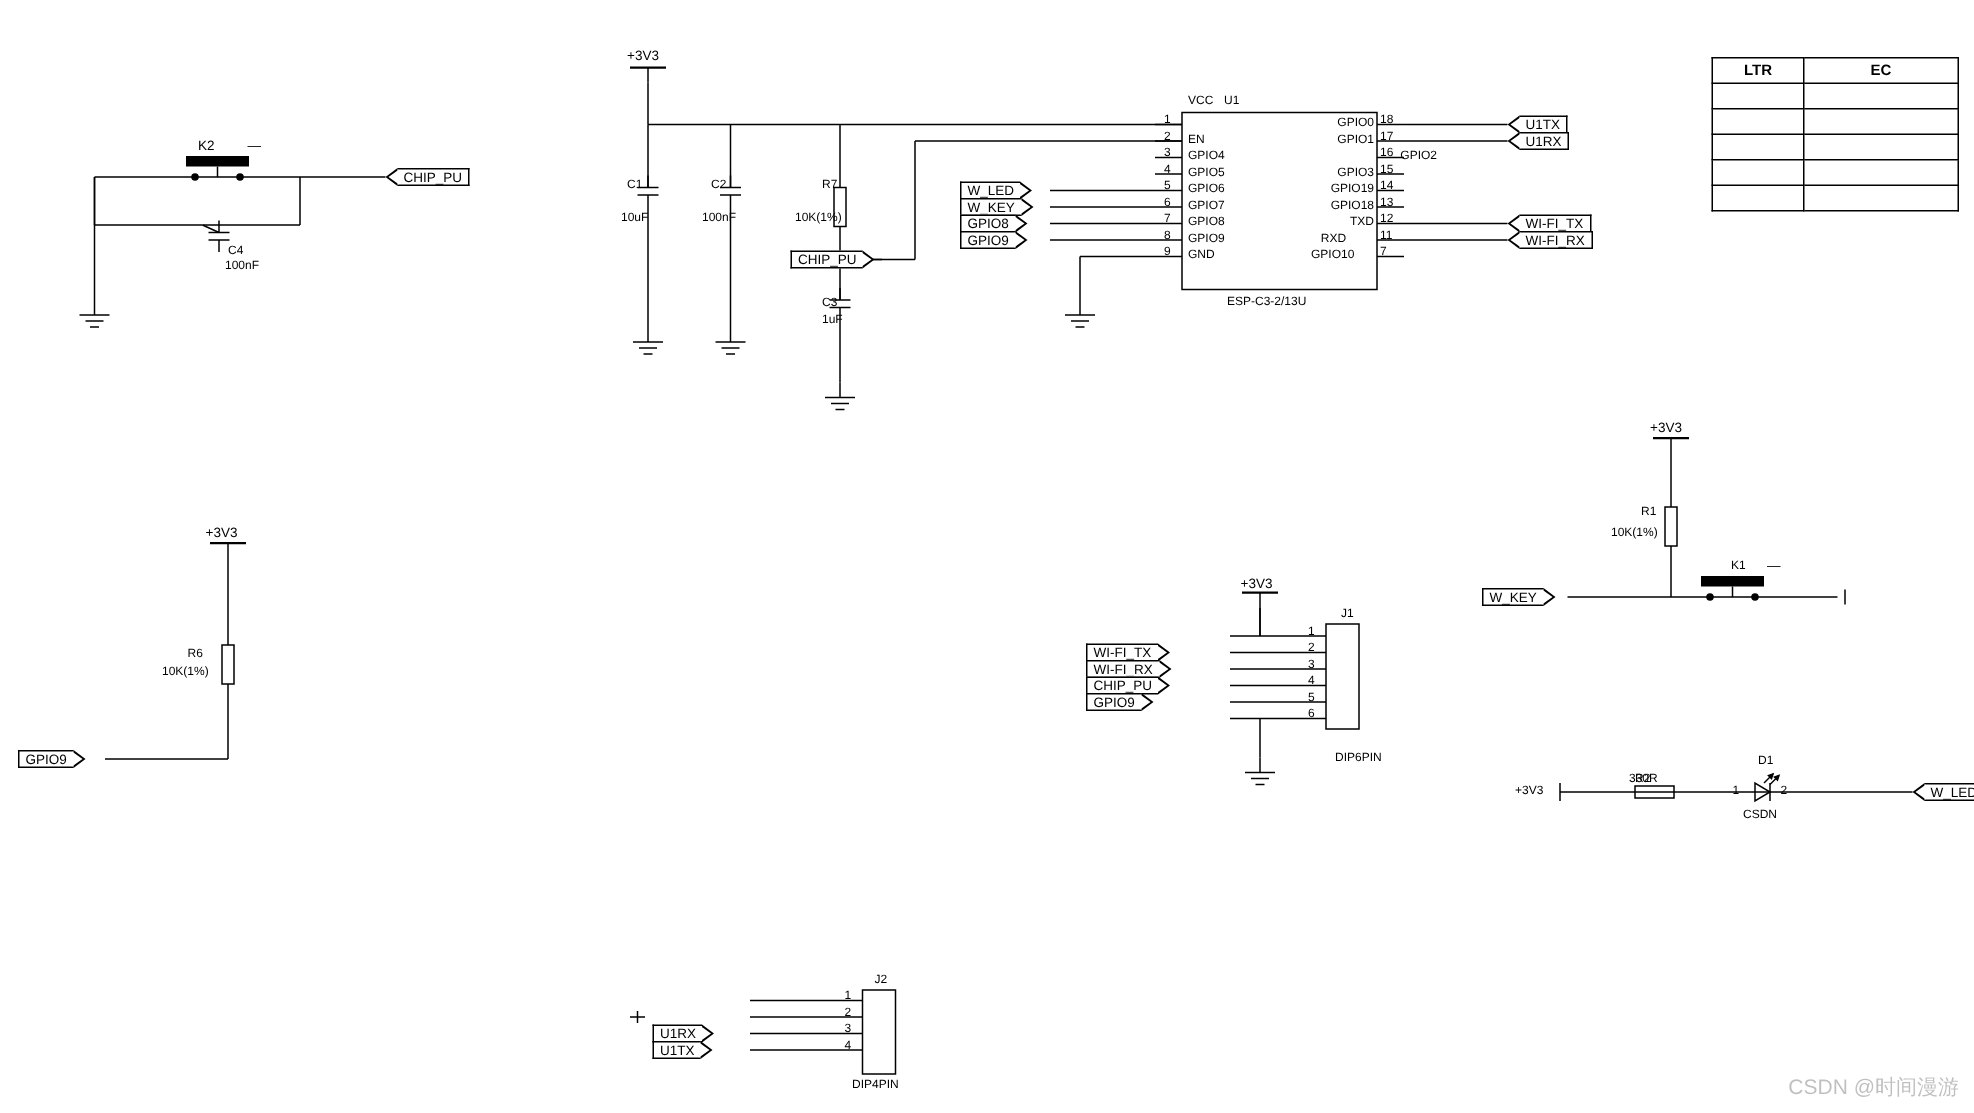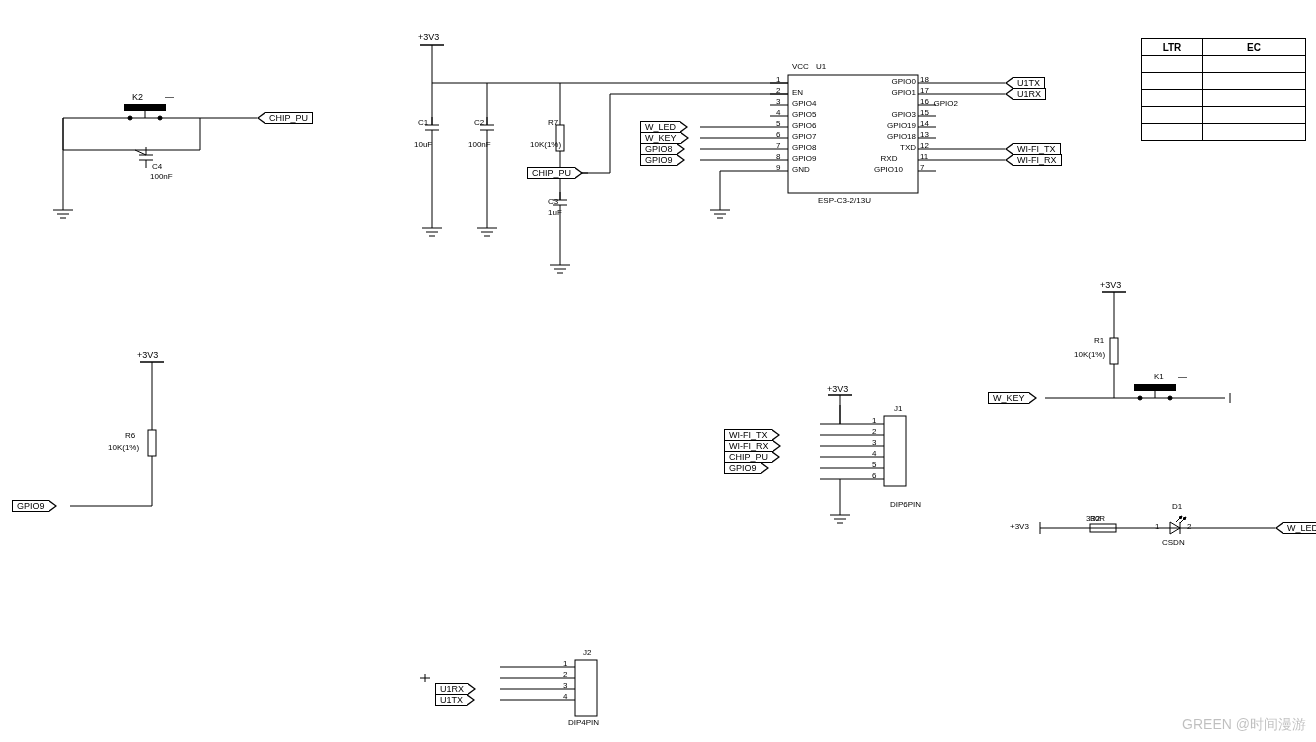--- a/index.html
+++ b/index.html
@@ -475,13 +475,13 @@
         <td></td>
         <td></td>
       </tr>
   <tr>
         <td></td>
         <td></td>
       </tr>
 </tbody>
   </table>
 
-<div class="watermark">GREEN @时间漫游</div>
+<div class="watermark">CSDN @时间漫游</div>
 
 </body></html>

